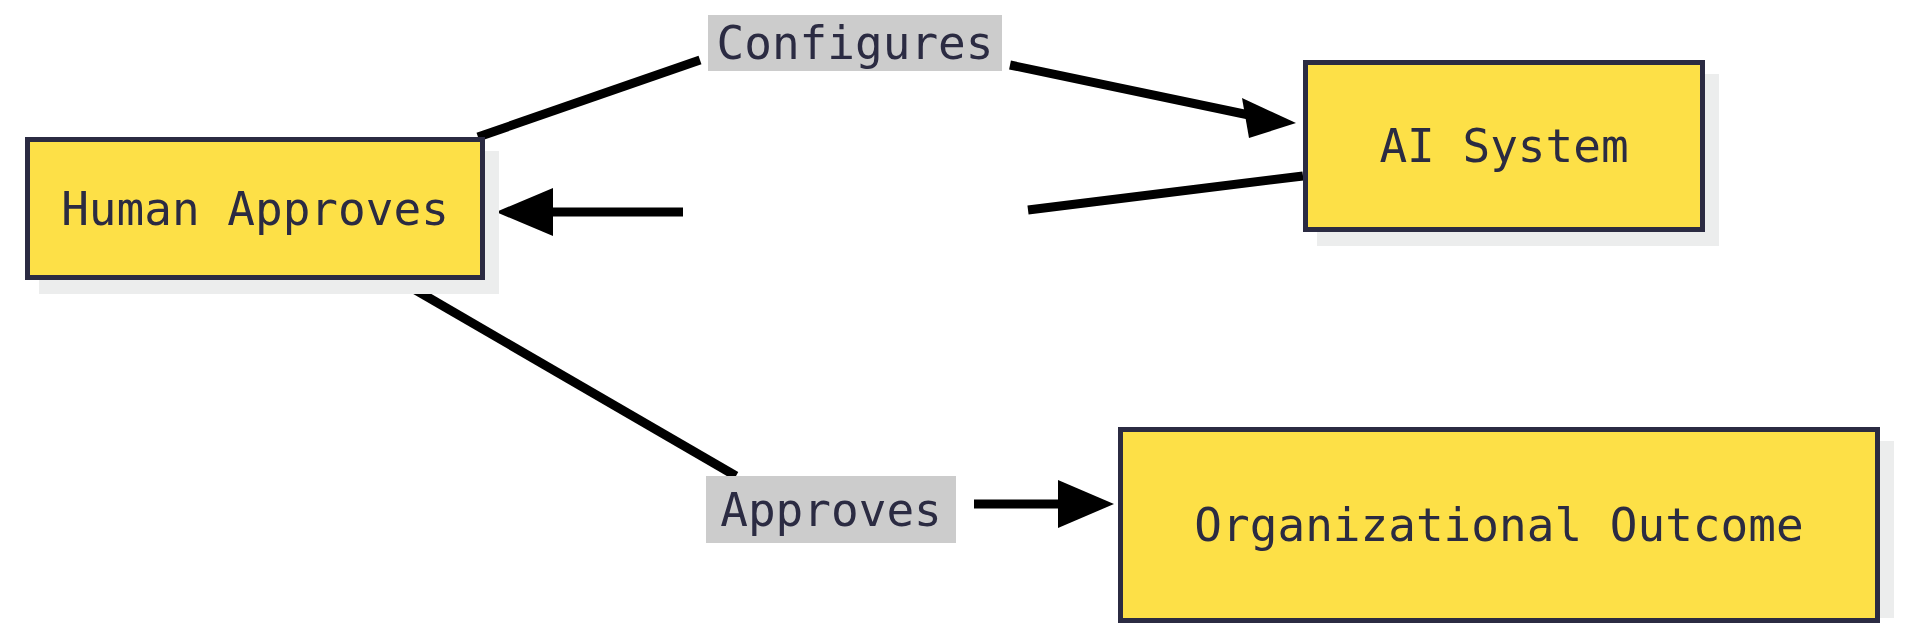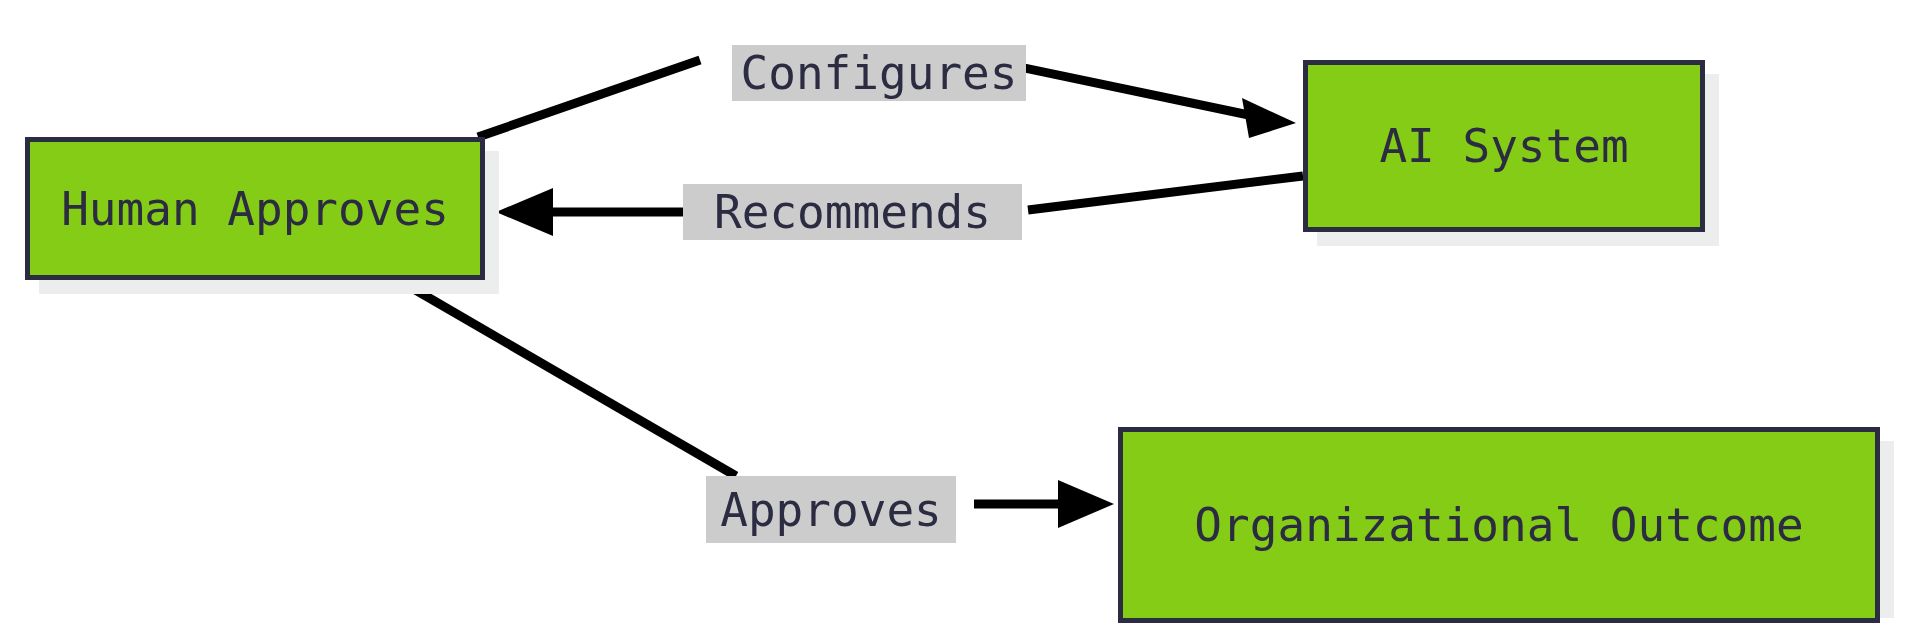--- a/index.html
+++ b/index.html
@@ -29,21 +29,21 @@
     display: block;
   }
   .node-shadow {
     position: absolute;
     background: #eceded;
     z-index: 1;
   }
   .node-box {
     position: absolute;
     box-sizing: border-box;
-    background: #84cc16;
+    background: #fde047;
     border: 5px solid #2b2b42;
     z-index: 3;
     display: flex;
     align-items: center;
     justify-content: center;
   }
   .node-label {
     font-family: "DejaVu Sans Mono", "Liberation Mono", monospace;
     color: #2b2b42;
     white-space: nowrap;
@@ -67,21 +67,21 @@
   #node-ai-system           { left: 1303px; top: 60px;  width: 402px; height: 172px; }
   #node-ai-system-sh        { left: 1317px; top: 74px;  width: 402px; height: 172px; }
   #node-org-outcome         { left: 1118px; top: 427px; width: 762px; height: 196px; }
   #node-org-outcome-sh      { left: 1132px; top: 441px; width: 762px; height: 177px; }
 
   #node-human-operator .node-label { font-size: 46px; }
   #node-ai-system .node-label      { font-size: 46px; }
   #node-org-outcome .node-label    { font-size: 46px; }
 
   
-  #edge-label-configures  { left: 708px; top: 45px;  width: 294px; height: 56px;  font-size: 46px; margin-left: 24px; }
+  #edge-label-configures  { left: 708px; top: 15px;  width: 294px; height: 56px;  font-size: 46px; }
   #edge-label-recommends  { left: 683px; top: 184px; width: 339px; height: 56px;  font-size: 46px; }
   #edge-label-approves    { left: 706px; top: 476px; width: 250px; height: 67px;  font-size: 46px; }
 </style>
 </head>
 <body>
 
 <div id="diagram-root">
 
   <svg id="diagram-svg" viewBox="0 0 1920 634">
 
@@ -115,17 +115,16 @@
   <div id="node-ai-system" class="node-box">
     <span class="node-label">AI System</span>
   </div>
 
   <div id="node-org-outcome" class="node-box">
     <span class="node-label">Organizational Outcome</span>
   </div>
 
   <div id="edge-label-configures" class="edge-label">Configures</div>
 
-  <div id="edge-label-recommends" class="edge-label">Recommends</div>
 
   <div id="edge-label-approves" class="edge-label">Approves</div>
 
 </div>
 
 </body></html>

